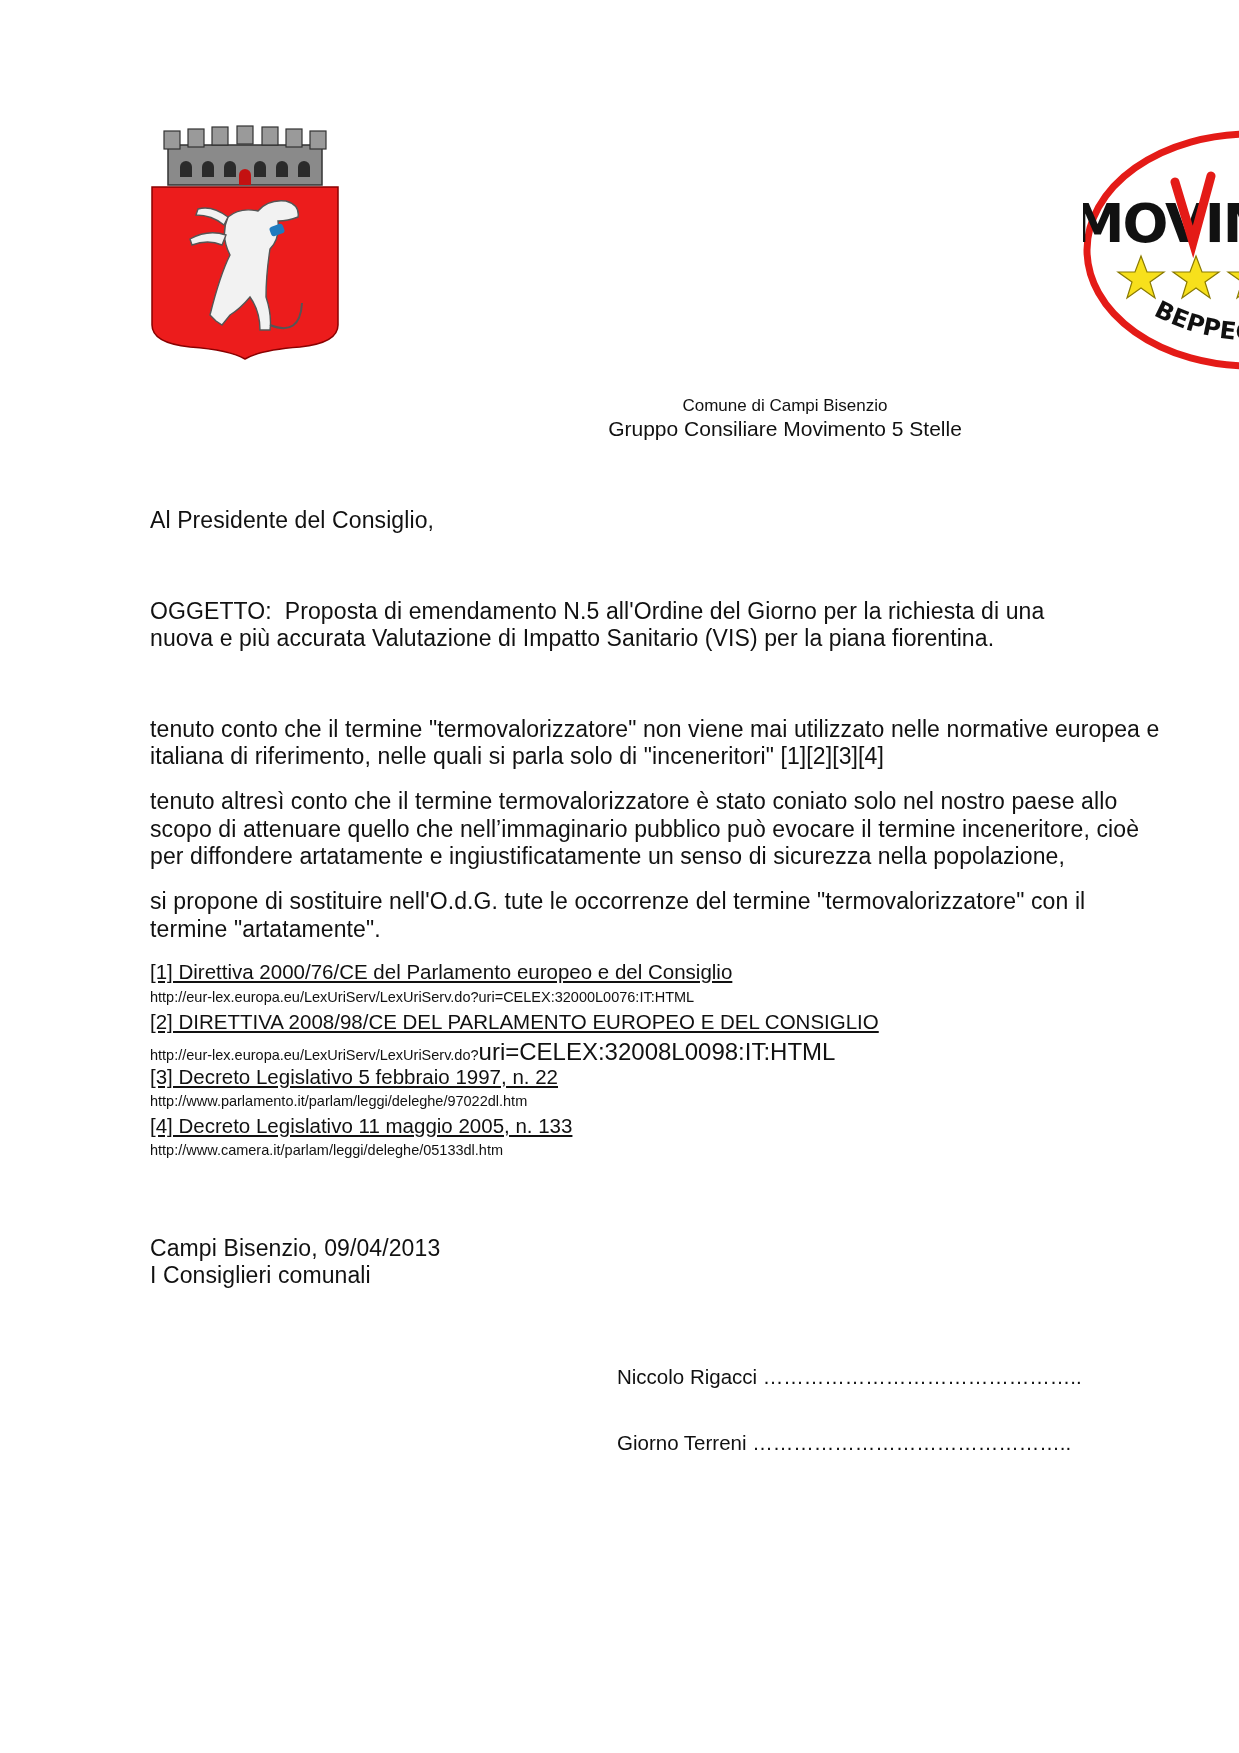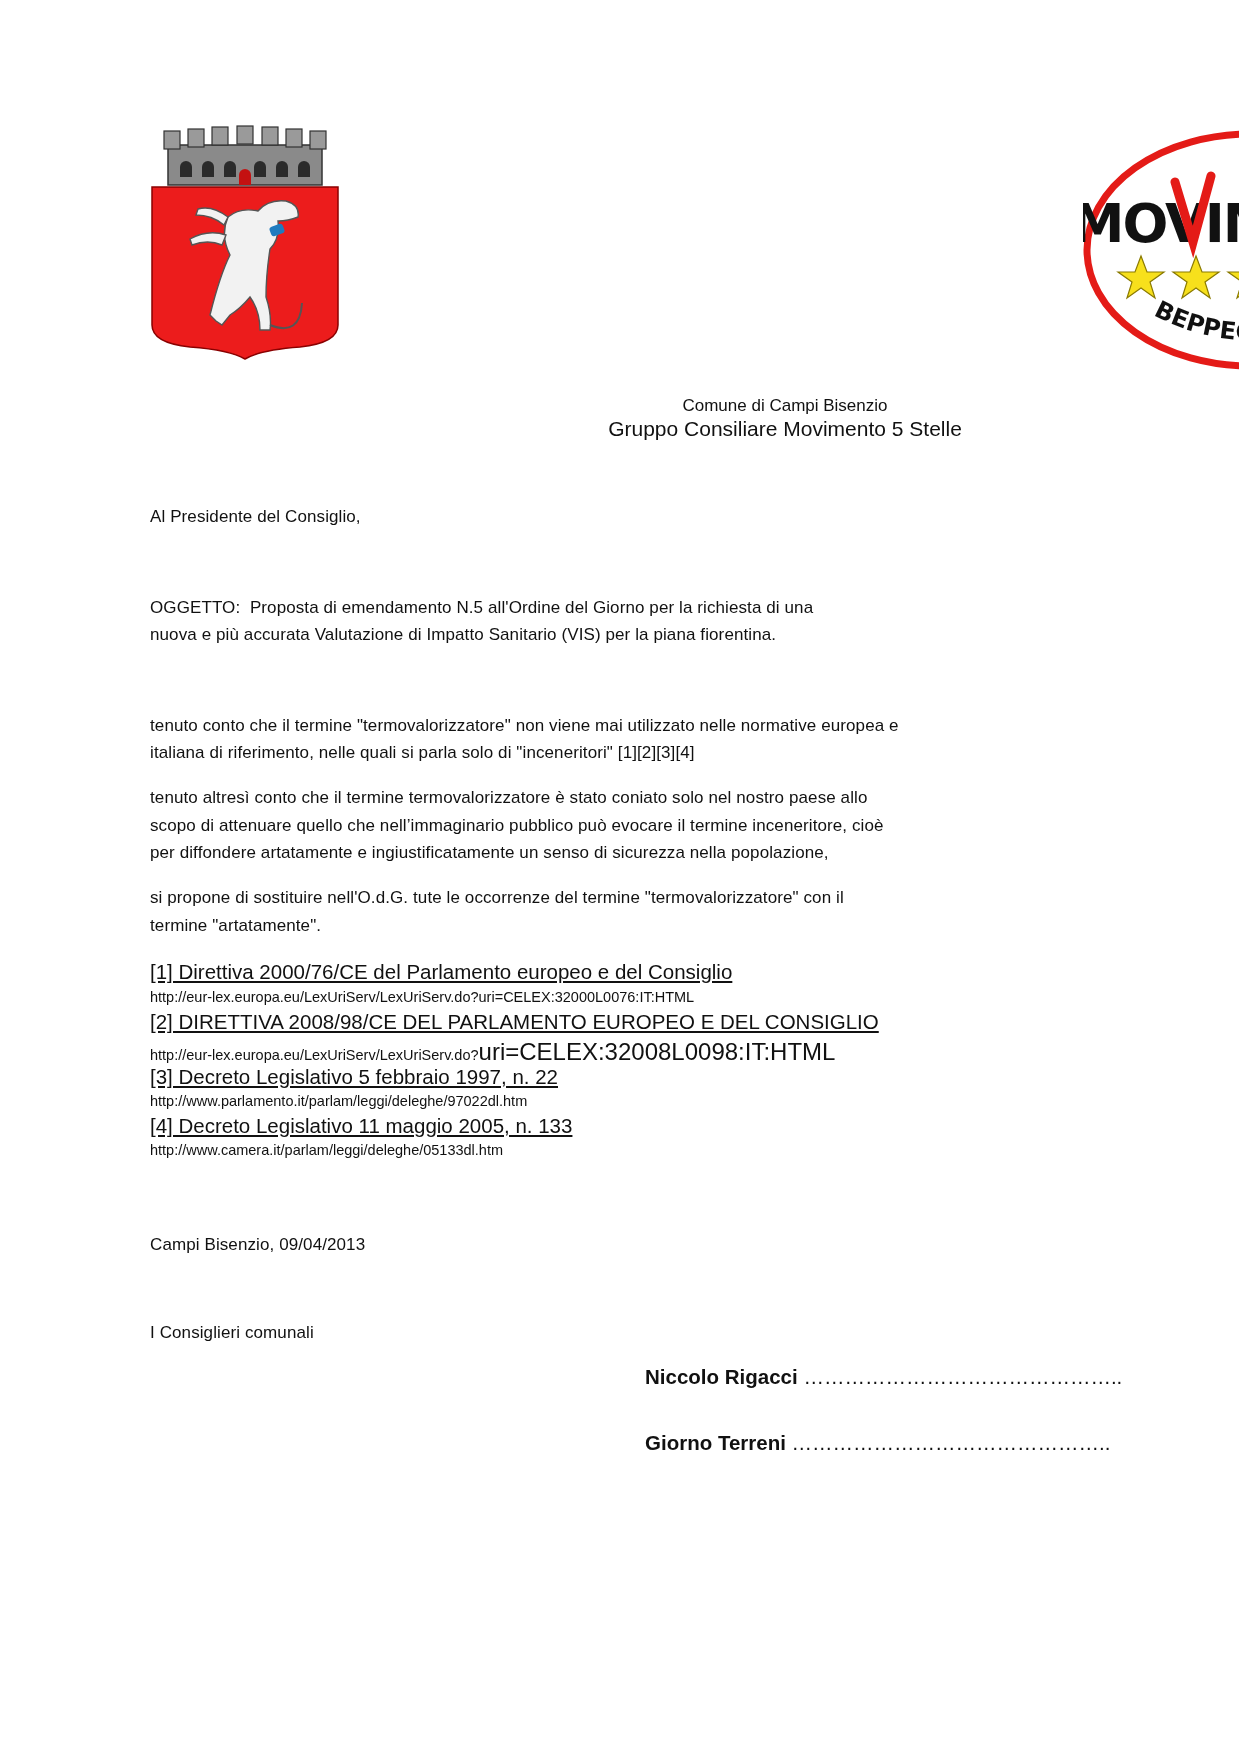--- a/index.html
+++ b/index.html
@@ -3,26 +3,26 @@
 <meta charset="utf-8">
 <style>
   html, body { margin: 0; padding: 0; background: #ffffff; }
   body { width: 1239px; height: 1753px; position: relative; overflow: hidden;
          font-family: "Liberation Sans", sans-serif; color: #111; }
   .abs { position: absolute; white-space: nowrap; }
   .crest { position: absolute; left: 150px; top: 125px; width: 190px; height: 235px; }
   .logo { position: absolute; left: 1083px; top: 130px; width: 340px; height: 242px; }
   .hdr1 { left: 0; width: 1570px; text-align: center; top: 396px; font-size: 17px; }
   .hdr2 { left: 0; width: 1570px; text-align: center; top: 417px; font-size: 21px; }
-  .t { left: 150px; font-size: 17px; letter-spacing: 0.1px; }
+  .t { left: 150px; font-size: 23px; letter-spacing: 0.1px; }
   .b { font-weight: normal; }
   .ref { left: 150px; font-size: 20.5px; text-decoration: underline; }
   .url { left: 150px; font-size: 14.5px; text-align: center; }
   .sig { left: 617px; font-size: 20.5px; }
-  .sig .name { font-weight: bold; margin-left: 28px; }
+  .sig .name { font-weight: normal; }
   .sig .dots { letter-spacing: 0px; }
 </style>
 </head>
 <body>
 
 <svg class="crest" viewBox="0 0 190 235">
 
   <rect x="18" y="20" width="154" height="40" fill="#8a8a8a" stroke="#333" stroke-width="1.5"></rect>
   <g fill="#9a9a9a" stroke="#333" stroke-width="1.2">
     <rect x="14" y="6" width="16" height="18"></rect>
@@ -92,16 +92,16 @@
 <div class="abs ref" style="top:960px">[1] Direttiva 2000/76/CE del Parlamento europeo e del Consiglio</div>
 <div class="abs url" style="top:989px">http://eur-lex.europa.eu/LexUriServ/LexUriServ.do?uri=CELEX:32000L0076:IT:HTML</div>
 <div class="abs ref" style="top:1010px">[2]  DIRETTIVA 2008/98/CE DEL PARLAMENTO EUROPEO E DEL CONSIGLIO</div>
 <div class="abs url" style="top:1038px"><span>http://eur-lex.europa.eu/LexUriServ/LexUriServ.do?</span><span style="font-size:24px">uri=CELEX:32008L0098:IT:HTML</span></div>
 <div class="abs ref" style="top:1065px">[3] Decreto Legislativo 5 febbraio 1997, n. 22</div>
 <div class="abs url" style="top:1093px">http://www.parlamento.it/parlam/leggi/deleghe/97022dl.htm</div>
 <div class="abs ref" style="top:1114px">[4] Decreto Legislativo 11 maggio 2005, n. 133</div>
 <div class="abs url" style="top:1142px">http://www.camera.it/parlam/leggi/deleghe/05133dl.htm</div>
 
 <div class="abs t" style="top:1235px">Campi Bisenzio, 09/04/2013</div>
-<div class="abs t" style="top:1323px">I Consiglieri comunali</div>
+<div class="abs t" style="top:1262px">I Consiglieri comunali</div>
 
 <div class="abs sig" style="top:1365px"><span class="name">Niccolo Rigacci</span> <span class="dots">………………………………………..</span></div>
 <div class="abs sig" style="top:1431px"><span class="name">Giorno Terreni</span> <span class="dots">………………………………………..</span></div>
 
 </body></html>

